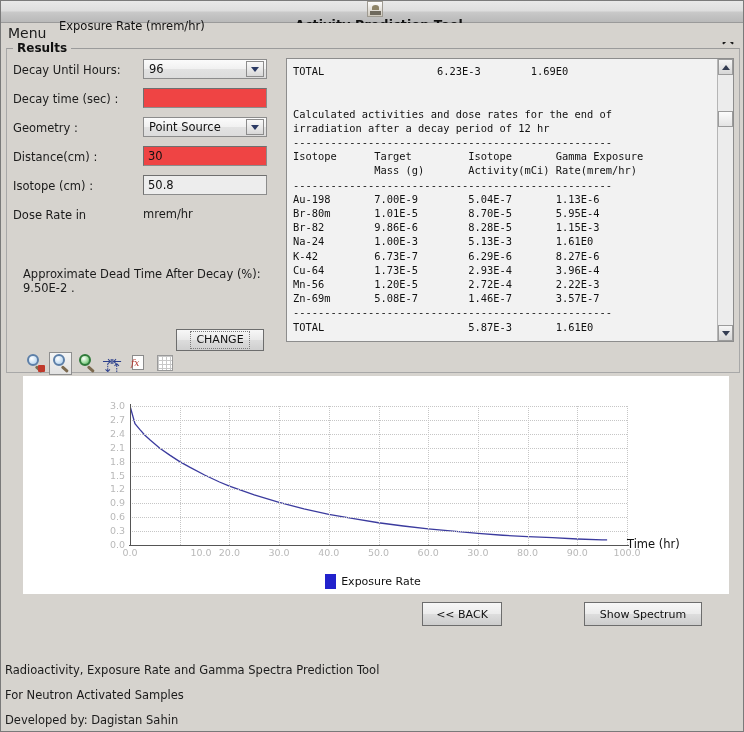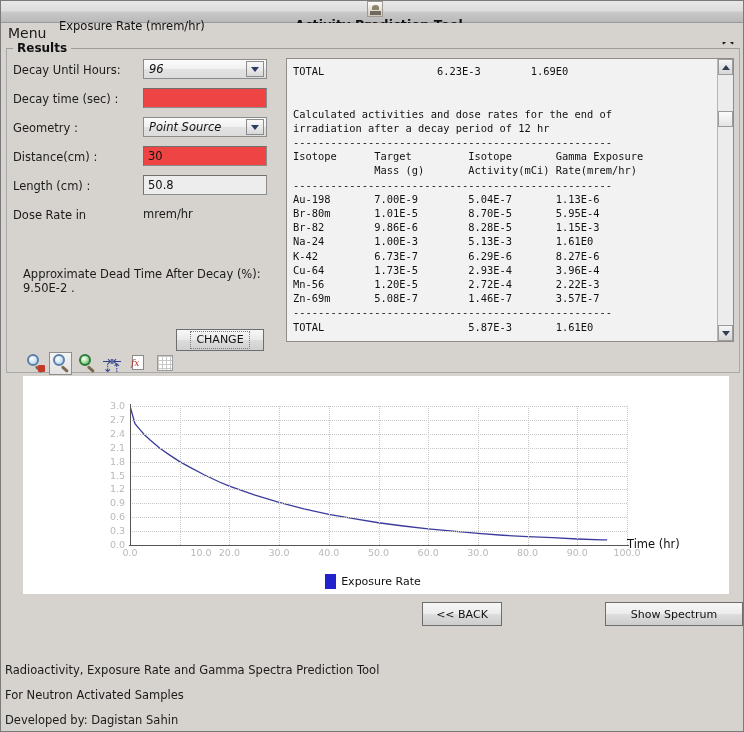--- a/index.html
+++ b/index.html
@@ -88,21 +88,21 @@
   .fctl { position: absolute; left: 132px; top: 0; }
   .combo {
     width: 124px; height: 20px;
     background: linear-gradient(to bottom, #fbfbfb 0%, #f1f1f1 48%, #e2e2e2 52%, #dcdcdc 100%);
     border: 1px solid #8c8c8c;
     display: flex; align-items: center;
     font-size: 11.5px; color: #111;
     padding-left: 5px;
     position: relative;
   }
-  .combo .cval { flex: 1 1 auto; font-style: italic; }
+  .combo .cval { flex: 1 1 auto; }
   .combo-arrow {
     width: 18px; height: 16px; margin-right: 2px;
     background: linear-gradient(to bottom, #fafafa, #d8d8d8);
     border: 1px solid #8c8c8c;
     display: flex; align-items: center; justify-content: center;
   }
   .combo-arrow::after {
     content: ""; width: 0; height: 0;
     border-left: 4px solid transparent; border-right: 4px solid transparent;
     border-top: 5px solid #2b3a64;
@@ -269,21 +269,21 @@
 
   
   .btn {
     position: absolute; height: 24px;
     background: linear-gradient(to bottom, #f7f7f7 0%, #ececec 48%, #dddddd 52%, #cdcdcd 100%);
     border: 1px solid #6d6d6d;
     display: flex; align-items: center; justify-content: center;
     font-size: 11px; color: #111;
   }
   .btn-back { left: 421px; top: 601px; width: 80px; }
-  .btn-spectrum { left: 583px; top: 601px; width: 138px; margin-left: 21px; }
+  .btn-spectrum { left: 583px; top: 601px; width: 118px; }
 
   
   .footer { position: absolute; left: 4px; bottom: 4px; width: 736px; }
   .footer div { font-size: 11.5px; color: #1b1b1b; margin-top: 11px; }
 </style>
 </head>
 <body>
 
 <div id="app">
 
@@ -333,21 +333,21 @@
     </div>
 
     <div class="frow">
       <div class="flabel">Distance(cm) :</div>
       <div class="fctl">
         <div class="textfield">30</div>
       </div>
     </div>
 
     <div class="frow">
-      <div class="flabel">Length (cm) :</div>
+      <div class="flabel">Isotope (cm) :</div>
       <div class="fctl">
         <div class="textfield gray">50.8</div>
       </div>
     </div>
 
     <div class="frow">
       <div class="flabel">Dose Rate in</div>
       <div class="plainval">mrem/hr</div>
     </div>
 

